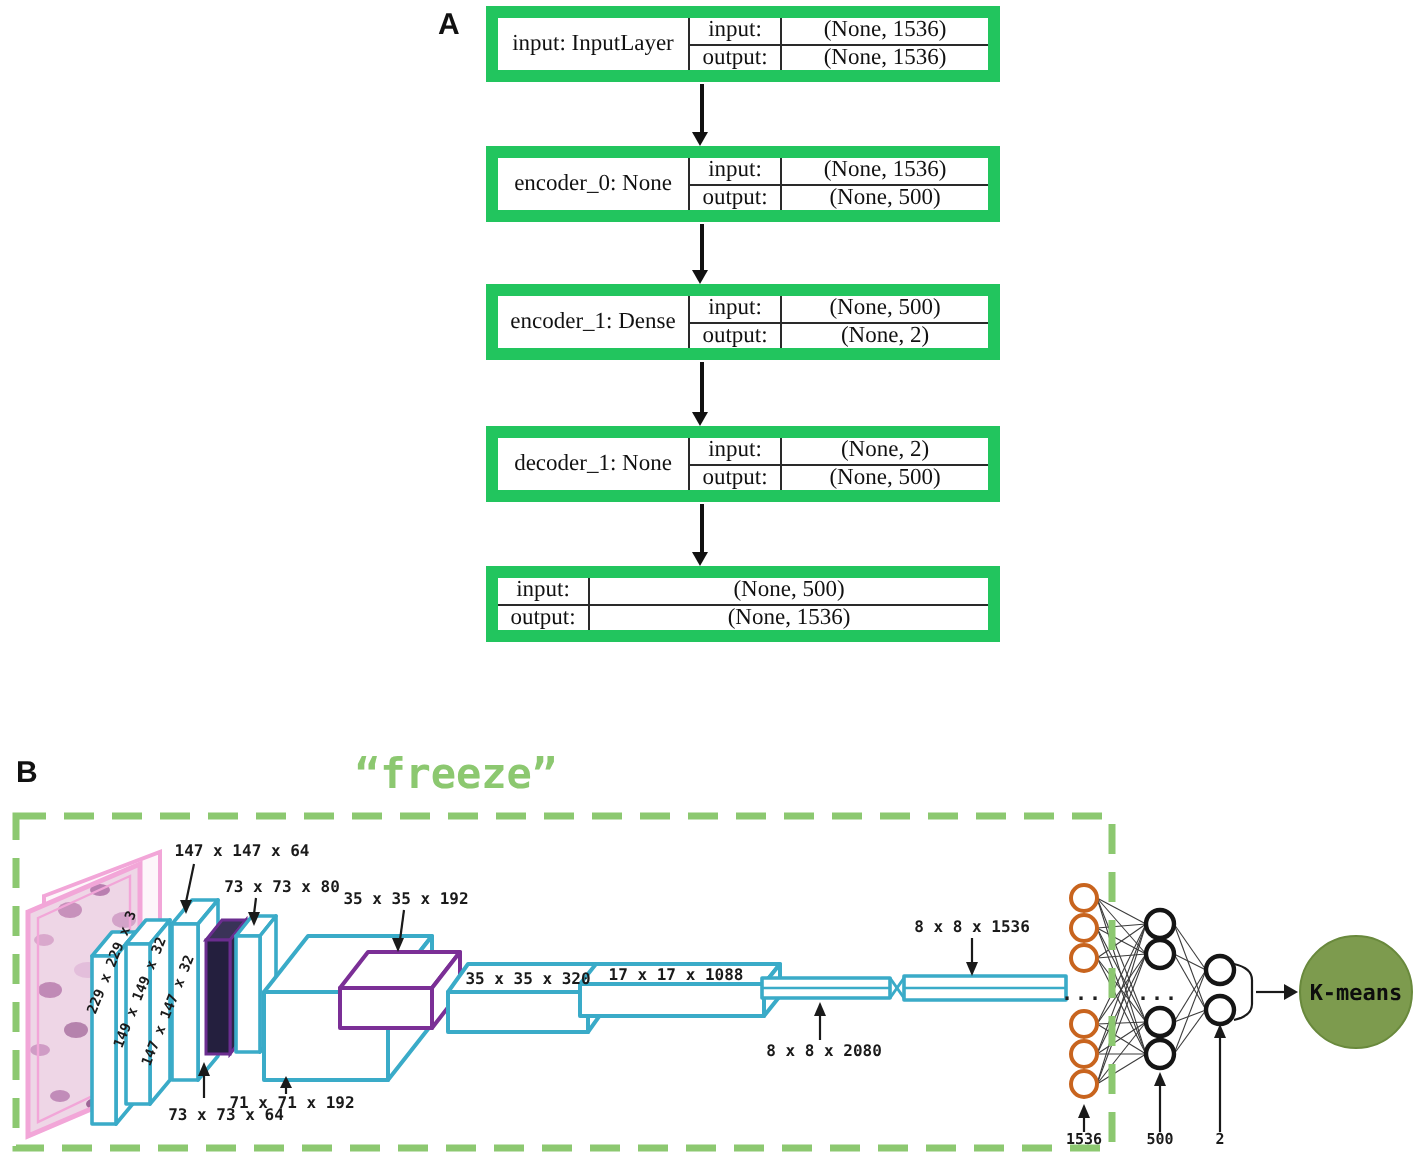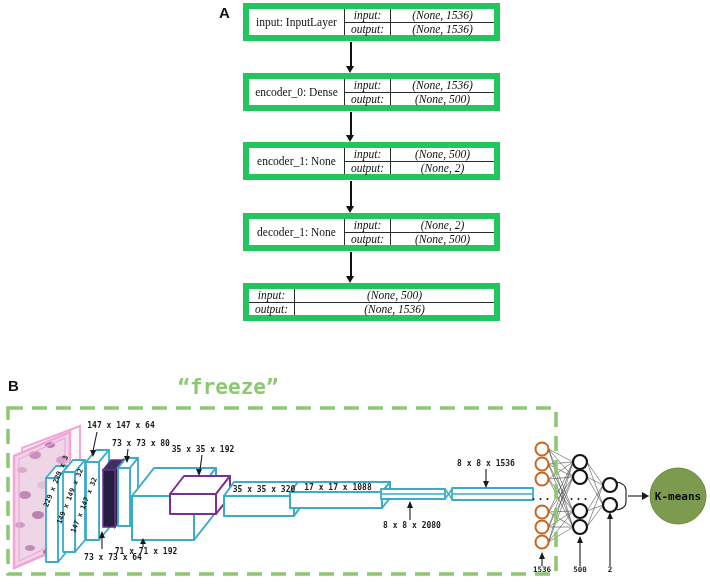--- a/index.html
+++ b/index.html
@@ -5,21 +5,21 @@
   html,body{margin:0;padding:0;background:#fff;}
   #page{position:relative;width:710px;height:584px;background:#fff;overflow:hidden;
         font-family:"Liberation Sans",sans-serif;}
   
   .panel-label{position:absolute;font:bold 15px "Liberation Sans",sans-serif;color:#111;}
   .abox{position:absolute;left:243px;width:257px;height:38px;box-sizing:border-box;
         border:6px solid #22c55e;display:flex;background:#fff;
         font:11.5px "Liberation Serif",serif;color:#111;}
   .abox-name{width:95px;border-right:1px solid #2a2a2a;display:flex;
              align-items:center;justify-content:center;text-align:center;}
-  .abox-rows{flex:1;display:flex;flex-direction:column;font-style:italic;}
+  .abox-rows{flex:1;display:flex;flex-direction:column;}
   .arow{flex:1;display:flex;}
   .arow + .arow{border-top:1px solid #2a2a2a;text-align:right;}
   .akey{width:45px;border-right:1px solid #2a2a2a;display:flex;
         align-items:center;justify-content:center;}
   .aval{flex:1;display:flex;align-items:center;justify-content:center;}
   .aline{position:absolute;left:350px;width:1.5px;background:#111;}
   .ahead{position:absolute;left:346px;width:0;height:0;
          border-left:4.5px solid transparent;border-right:4.5px solid transparent;
          border-top:7px solid #111;}
   
@@ -56,37 +56,37 @@
         <div class="arow">
             <div class="akey">output:</div>
             <div class="aval">(None, 1536)</div>
           </div>
       </div>
     </div>
     <div class="aline" style="top:42px;height:24px"></div>
     <div class="ahead" style="top:66px"></div>
 
     <div class="abox" style="top:73px">
-      <div class="abox-name">encoder_0: Dense</div>
+      <div class="abox-name">encoder_0: None</div>
       <div class="abox-rows">
         <div class="arow">
             <div class="akey">input:</div>
             <div class="aval">(None, 1536)</div>
           </div>
         <div class="arow">
             <div class="akey">output:</div>
             <div class="aval">(None, 500)</div>
           </div>
       </div>
     </div>
     <div class="aline" style="top:112px;height:23px"></div>
     <div class="ahead" style="top:135px"></div>
 
     <div class="abox" style="top:142px">
-      <div class="abox-name">encoder_1: None</div>
+      <div class="abox-name">encoder_1: Dense</div>
       <div class="abox-rows">
         <div class="arow">
             <div class="akey">input:</div>
             <div class="aval">(None, 500)</div>
           </div>
         <div class="arow">
             <div class="akey">output:</div>
             <div class="aval">(None, 2)</div>
           </div>
       </div>

